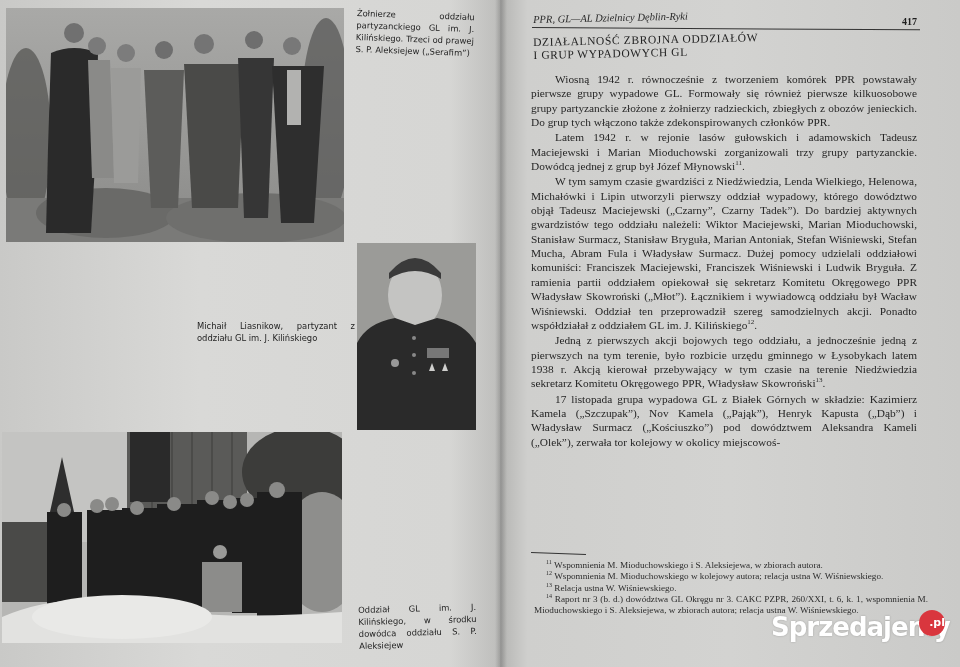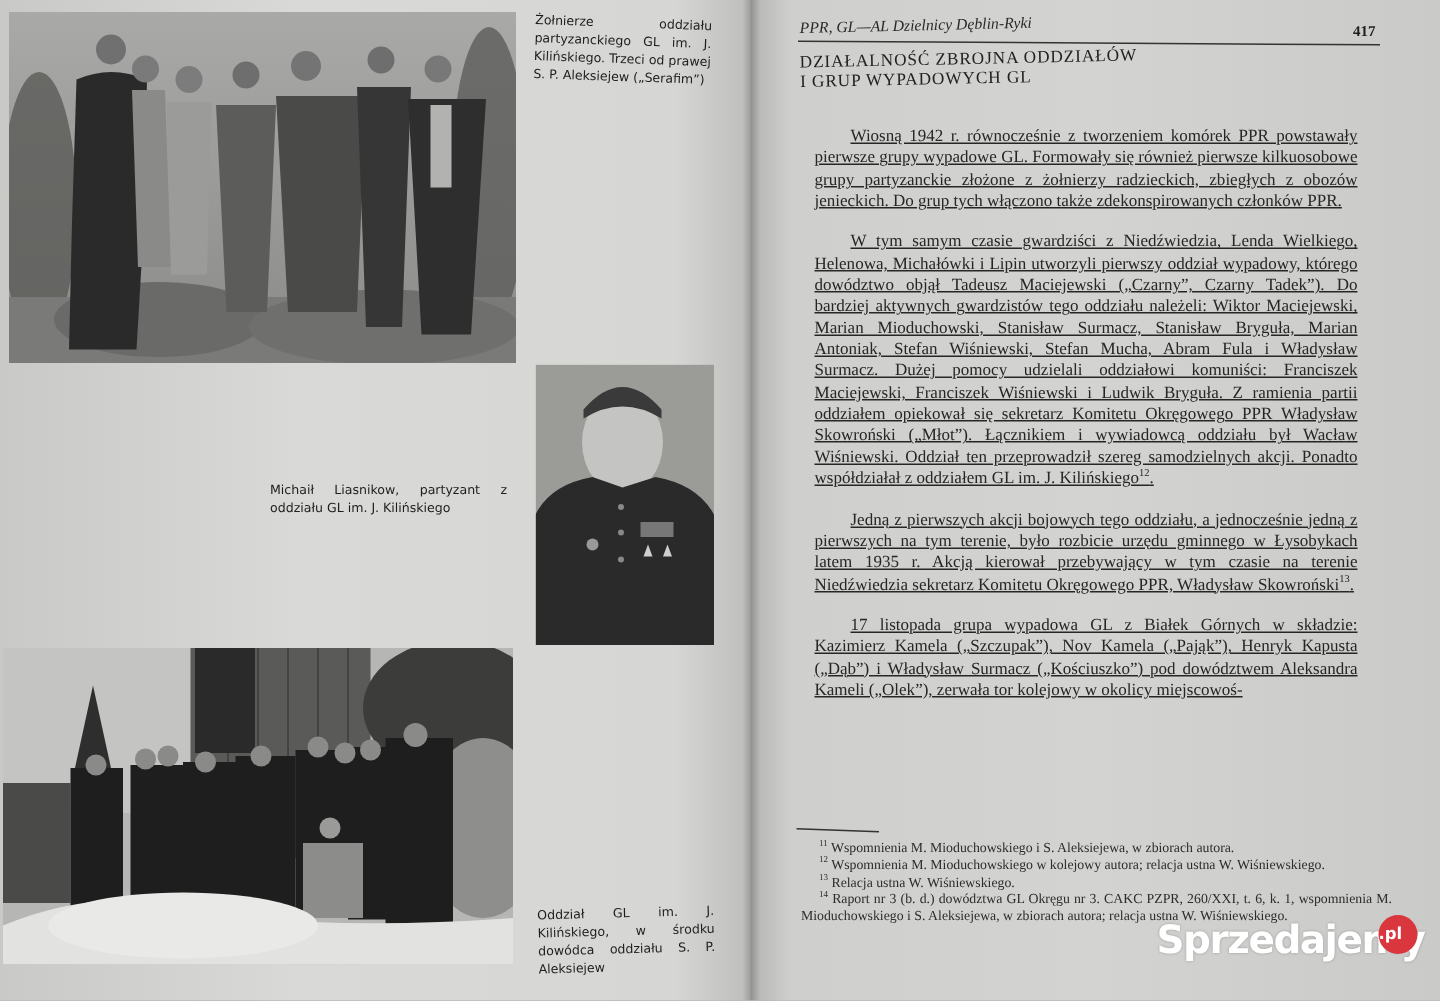--- a/index.html
+++ b/index.html
@@ -13,39 +13,39 @@
     background:linear-gradient(90deg,rgba(0,0,0,0) 0%,rgba(0,0,0,.18) 50%,rgba(0,0,0,0) 100%);}
   
   .photo{position:absolute;overflow:hidden;}
   .photo svg{display:block;width:100%;height:100%;}
   .photo-group1{left:6px;top:8px;width:338px;height:234px;}
   .photo-portrait{left:357px;top:243px;width:119px;height:187px;}
   .photo-group2{left:2px;top:432px;width:340px;height:211px;}
   
   .caption{position:absolute;font-family:"DejaVu Sans",sans-serif;font-size:8.4px;line-height:12px;color:#1e1e1e;text-align:justify;}
   .cap1{left:357px;top:7px;width:118px;transform:rotate(2deg);transform-origin:left top;}
-  .cap2{left:180px;top:320px;width:158px;}
+  .cap2{left:197px;top:320px;width:158px;}
   .cap3{left:358px;top:604px;width:118px;transform:rotate(-1.5deg);transform-origin:left top;}
   
   .running-head{position:absolute;left:533px;top:14px;font-style:italic;font-size:10.5px;color:#2a2a2a;transform:rotate(-1.3deg);transform-origin:left top;}
   .page-number{position:absolute;left:902px;top:16px;font-size:10px;font-weight:bold;color:#1e1e1e;}
   .head-rule{position:absolute;left:532px;top:27px;width:388px;height:0;border-top:1px solid #333;transform:rotate(0.35deg);transform-origin:left top;}
   .section-title{position:absolute;left:533px;top:36px;font-size:11.5px;line-height:13px;color:#222;letter-spacing:.6px;transform:rotate(-1.2deg);transform-origin:left top;}
   .body-text{position:absolute;left:530px;top:71px;width:388px;font-size:11.35px;line-height:14.35px;color:#262626;text-align:justify;}
-  .body-text p{margin:13px;text-indent:24px;text-decoration:underline;}
+  .body-text p{margin:1px;text-indent:24px;}
   .body-text sup{font-size:7px;line-height:0;}
   .fn-rule{position:absolute;left:531px;top:553px;width:55px;border-top:1px solid #333;transform:rotate(2deg);}
   .footnotes{position:absolute;left:534px;top:560px;width:394px;font-size:9.2px;line-height:11.3px;color:#2c2c2c;text-align:justify;}
   .footnotes p{margin:0;text-indent:12px;}
   .footnotes sup{font-size:6px;line-height:0;}
   .signature{position:absolute;left:534px;top:650px;font-size:7.5px;color:#333;margin-top:24px;}
   
   .watermark{position:absolute;left:771px;top:612px;height:40px;}
   .wm-text{position:absolute;left:0;top:0;font-family:"DejaVu Sans",sans-serif;font-weight:bold;font-size:26px;letter-spacing:-1px;color:#ffffff;text-shadow:0 0 2px rgba(0,0,0,.25);white-space:nowrap;}
-  .wm-badge{position:absolute;left:148px;top:-2px;width:26px;height:26px;border-radius:50%;background:#d9363e;color:#fff;font-family:"DejaVu Sans",sans-serif;font-weight:bold;font-size:11px;line-height:26px;text-align:left;}
+  .wm-badge{position:absolute;left:148px;top:-2px;width:26px;height:26px;border-radius:50%;background:#d9363e;color:#fff;font-family:"DejaVu Sans",sans-serif;font-weight:bold;font-size:11px;line-height:26px;text-align:right;}
 </style>
 </head>
 <body>
 
 <div class="spread">
 
   <div class="page-left">
 
     <div class="photo photo-group1">
       <svg viewBox="0 0 338 234" preserveAspectRatio="none">
@@ -165,22 +165,23 @@
   <div class="page-number">417</div>
   <div class="head-rule"></div>
 
   <div class="section-title">
     <div>DZIAŁALNOŚĆ ZBROJNA ODDZIAŁÓW</div>
     <div>I GRUP WYPADOWYCH GL</div>
   </div>
 
   <div class="body-text">
     <p><span>Wiosną 1942 r. równocześnie z tworzeniem komórek PPR powstawały pierwsze grupy wypadowe GL. Formowały się również pierwsze kilkuosobowe grupy partyzanckie złożone z żołnierzy radzieckich, zbiegłych z obozów jenieckich. Do grup tych włączono także zdekonspirowanych członków PPR.</span></p>
+    <p><span>Latem 1942 r. w rejonie lasów gułowskich i adamowskich Tadeusz Maciejewski i Marian Mioduchowski zorganizowali trzy grupy partyzanckie. Dowódcą jednej z grup był Józef Młynowski</span><sup>11</sup><span>.</span></p>
     <p><span>W tym samym czasie gwardziści z Niedźwiedzia, Lenda Wielkiego, Helenowa, Michałówki i Lipin utworzyli pierwszy oddział wypadowy, którego dowództwo objął Tadeusz Maciejewski („Czarny”, Czarny Tadek”). Do bardziej aktywnych gwardzistów tego oddziału należeli: Wiktor Maciejewski, Marian Mioduchowski, Stanisław Surmacz, Stanisław Bryguła, Marian Antoniak, Stefan Wiśniewski, Stefan Mucha, Abram Fula i Władysław Surmacz. Dużej pomocy udzielali oddziałowi komuniści: Franciszek Maciejewski, Franciszek Wiśniewski i Ludwik Bryguła. Z ramienia partii oddziałem opiekował się sekretarz Komitetu Okręgowego PPR Władysław Skowroński („Młot”). Łącznikiem i wywiadowcą oddziału był Wacław Wiśniewski. Oddział ten przeprowadził szereg samodzielnych akcji. Ponadto współdziałał z oddziałem GL im. J. Kilińskiego</span><sup>12</sup><span>.</span></p>
-    <p><span>Jedną z pierwszych akcji bojowych tego oddziału, a jednocześnie jedną z pierwszych na tym terenie, było rozbicie urzędu gminnego w Łysobykach latem 1935 r. Akcją kierował przebywający w tym czasie na terenie Niedźwiedzia sekretarz Komitetu Okręgowego PPR, Władysław Skowroński</span><sup>13</sup><span>.</span></p>
+    <p><span>Jedną z pierwszych akcji bojowych tego oddziału, a jednocześnie jedną z pierwszych na tym terenie, było rozbicie urzędu gminnego w Łysobykach latem 1938 r. Akcją kierował przebywający w tym czasie na terenie Niedźwiedzia sekretarz Komitetu Okręgowego PPR, Władysław Skowroński</span><sup>13</sup><span>.</span></p>
     <p><span>17 listopada grupa wypadowa GL z Białek Górnych w składzie: Kazimierz Kamela („Szczupak”), Nov Kamela („Pająk”), Henryk Kapusta („Dąb”) i Władysław Surmacz („Kościuszko”) pod dowództwem Aleksandra Kameli („Olek”), zerwała tor kolejowy w okolicy miejscowoś-</span></p>
   </div>
 
   <div class="fn-rule"></div>
 
   <div class="footnotes">
     <p><sup>11</sup> <span>Wspomnienia M. Mioduchowskiego i S. Aleksiejewa, w zbiorach autora.</span></p>
     <p><sup>12</sup> <span>Wspomnienia M. Mioduchowskiego w kolejowy autora; relacja ustna W. Wiśniewskiego.</span></p>
     <p><sup>13</sup> <span>Relacja ustna W. Wiśniewskiego.</span></p>
     <p><sup>14</sup> <span>Raport nr 3 (b. d.) dowództwa GL Okręgu nr 3. CAKC PZPR, 260/XXI, t. 6, k. 1, wspomnienia M. Mioduchowskiego i S. Aleksiejewa, w zbiorach autora; relacja ustna W. Wiśniewskiego.</span></p>

